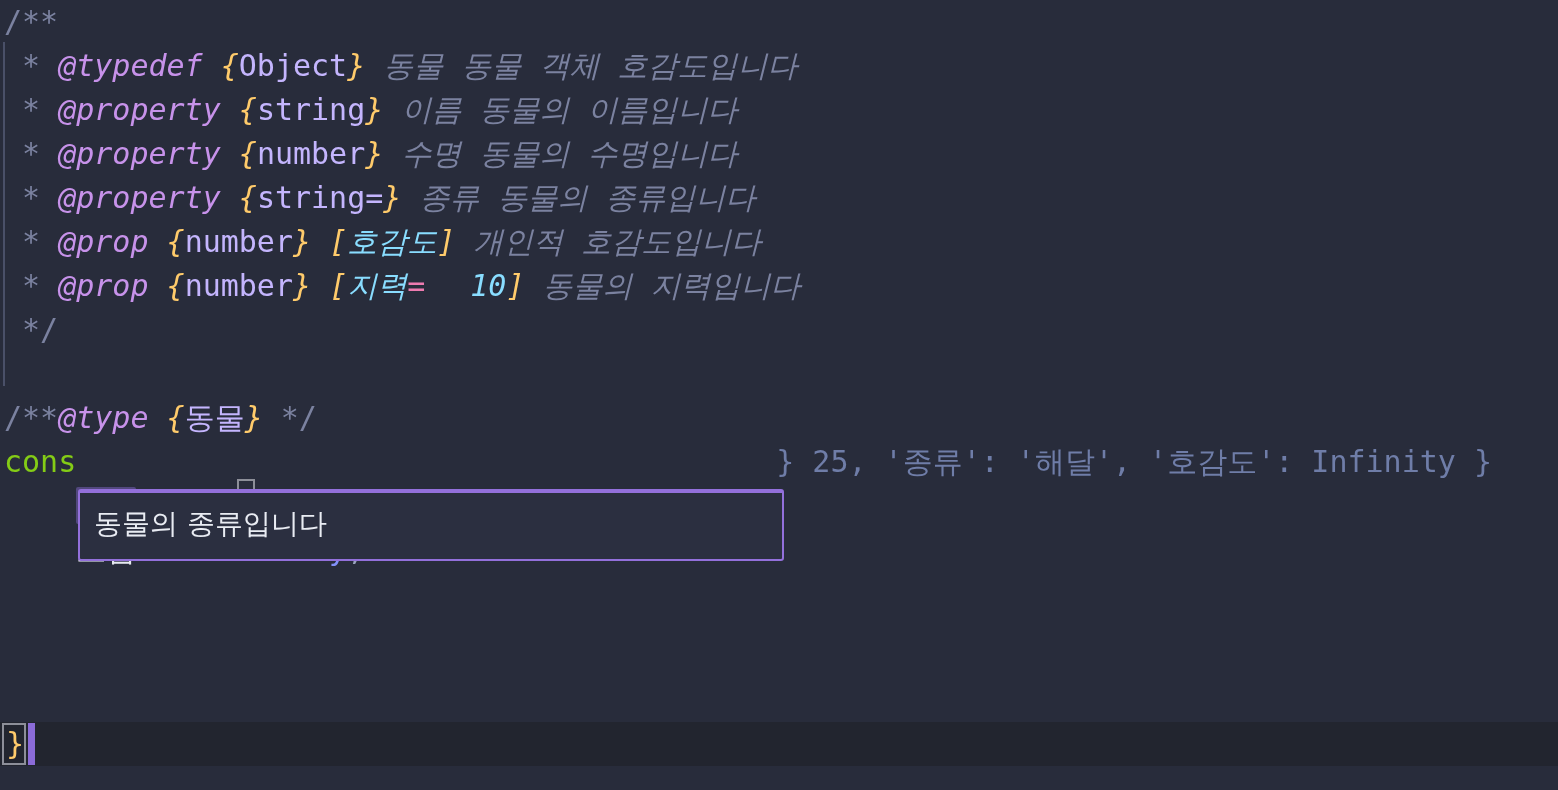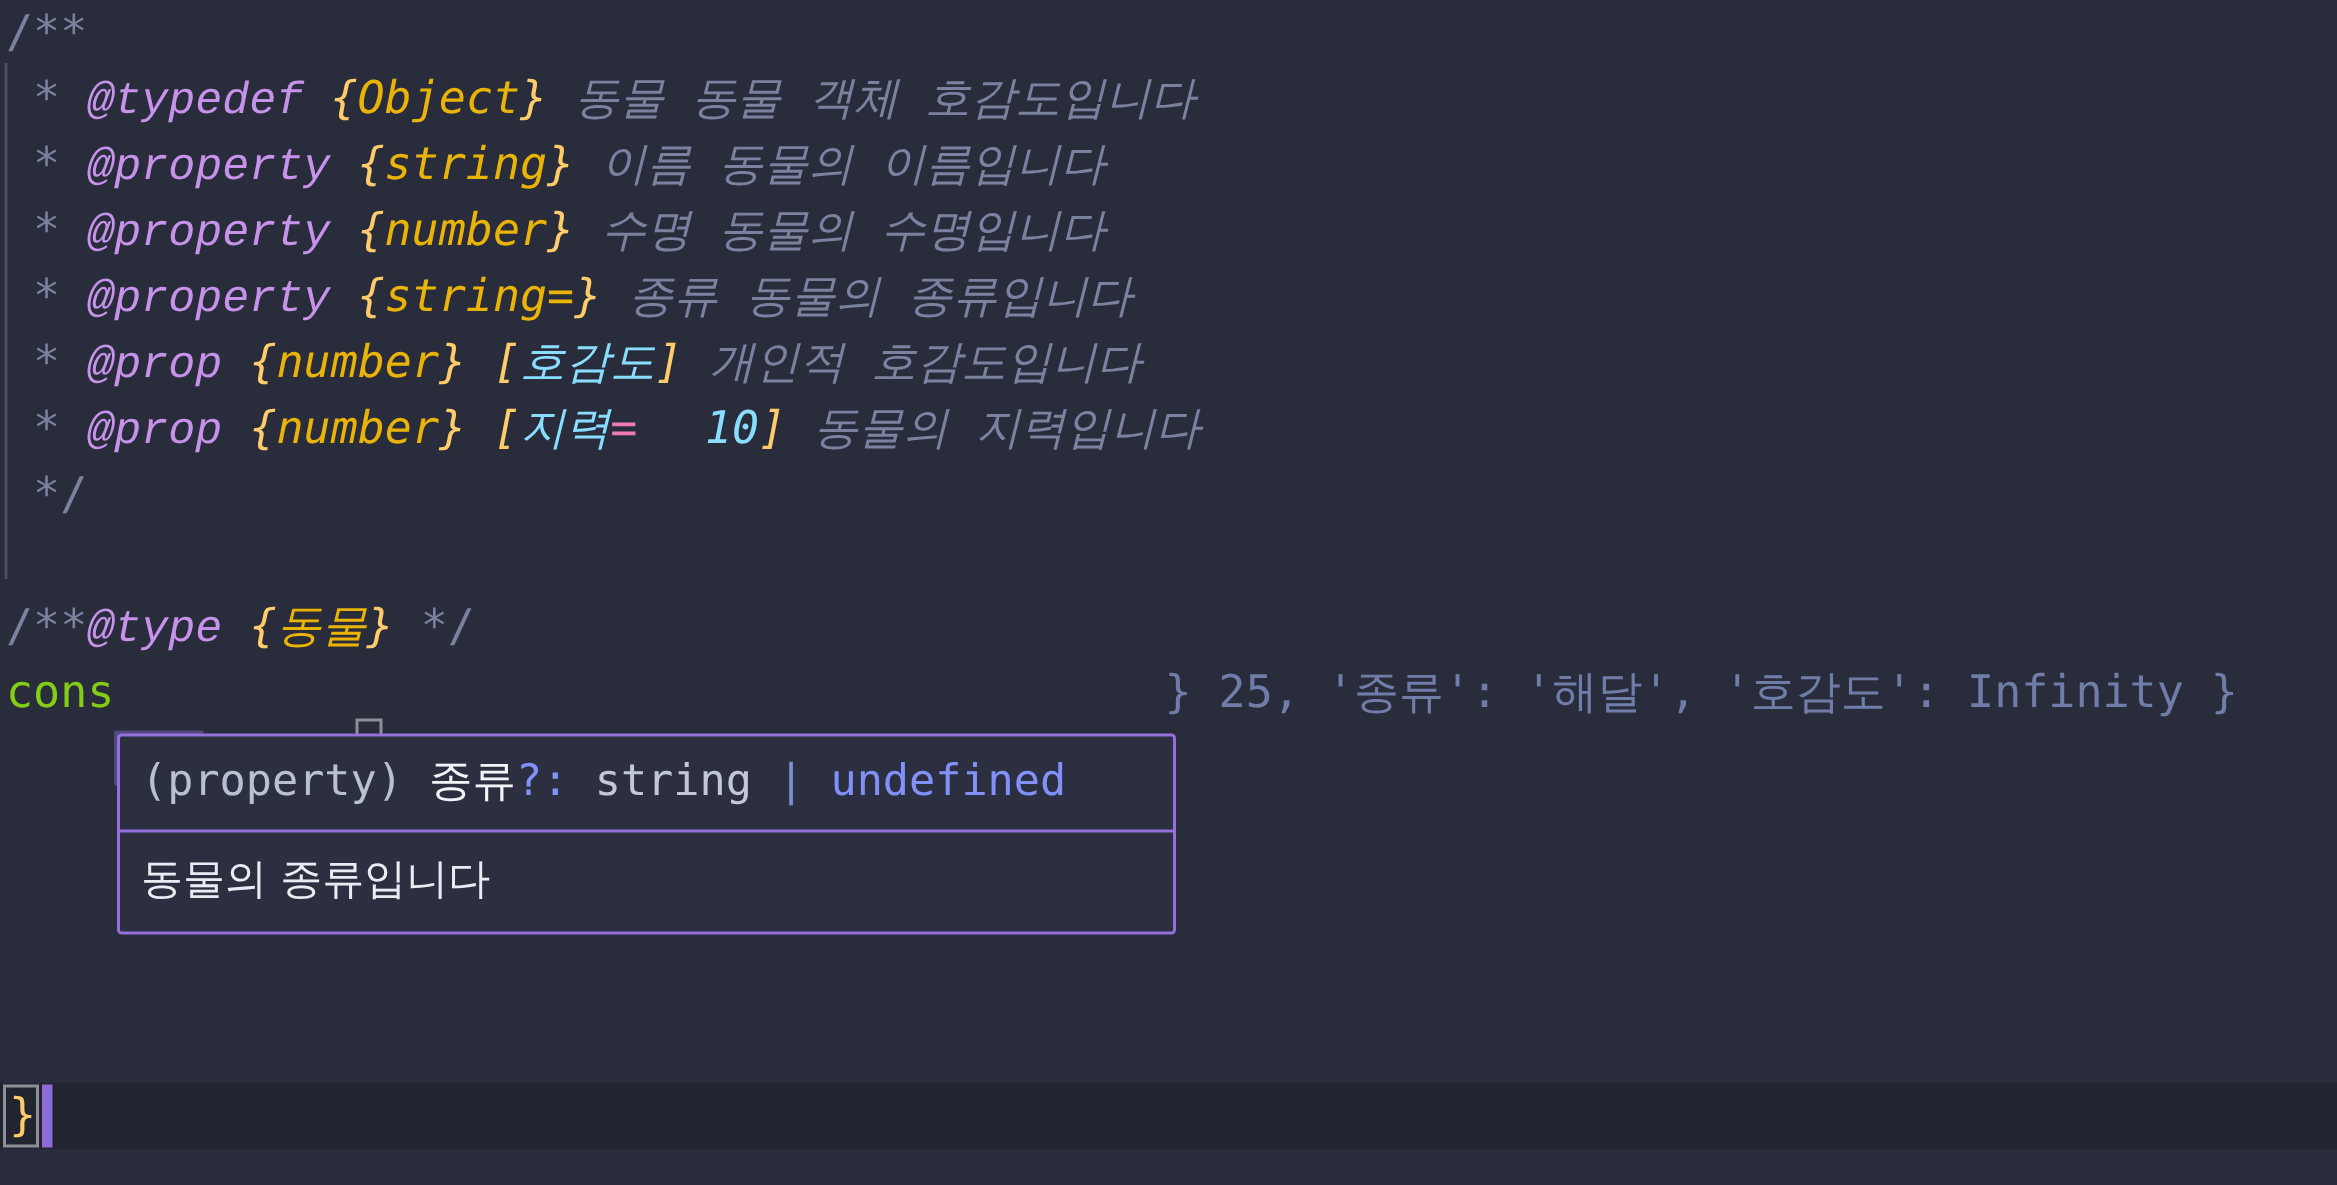--- a/index.html
+++ b/index.html
@@ -37,23 +37,23 @@
     line-height: 44px;
     font-size: 30px;
     white-space: pre;
     padding-left: 4px;
     letter-spacing: 0px;
   }
 
   
   .cmt        { color: #7b82a0; font-style: italic; }
   .cmt-plain  { color: #7b82a0; font-style: normal; }
-  .tag        { color: #c792ea; font-style: italic; font-family: Liberation Mono, monospace; }
+  .tag        { color: #c792ea; font-style: italic; }
   .brace      { color: #ffcb6b; font-style: italic; }
-  .typename   { color: #eab308; font-style: italic; }
+  .typename   { color: #c4b5fd; }
   .desc       { color: #7b82a0; font-style: italic; }
   .bracket    { color: #ffcb6b; font-style: italic; }
   .param      { color: #89ddff; font-style: italic; }
   .eq         { color: #ee7bb0; font-style: italic; }
   .num        { color: #89ddff; font-style: italic; margin-left: 45px; }
 
   
   .kw      { color: #84cc16; }
   .str     { color: #c3e88d; }
   .numlit  { color: #8291f9; }
@@ -199,20 +199,19 @@
   </div>
 
   <div class="bracket-match-box">
       <span class="bm-char">}</span>
     </div>
   <div class="caret"></div>
 
   <div class="brace-indicator"></div>
 
   <div id="tooltip">
-    <div class="tt-signature"><span class="tt-paren">(property)</span><span class="tt-paren"> </span><span class="tt-name">종류</span><span class="tt-qmark">?:</span><span class="tt-type"> </span><span class="tt-type">string</span><span class="tt-type"> </span><span class="tt-pipe">|</span><span class="tt-type"> </span><span class="tt-undef">undefined</span></div>
     <div class="tt-divider"></div>
     <div class="tt-doc">동물의 종류입니다</div>
   </div>
 
   <div class="bottom-strip"></div>
 
 </div>
 
 </body></html>

